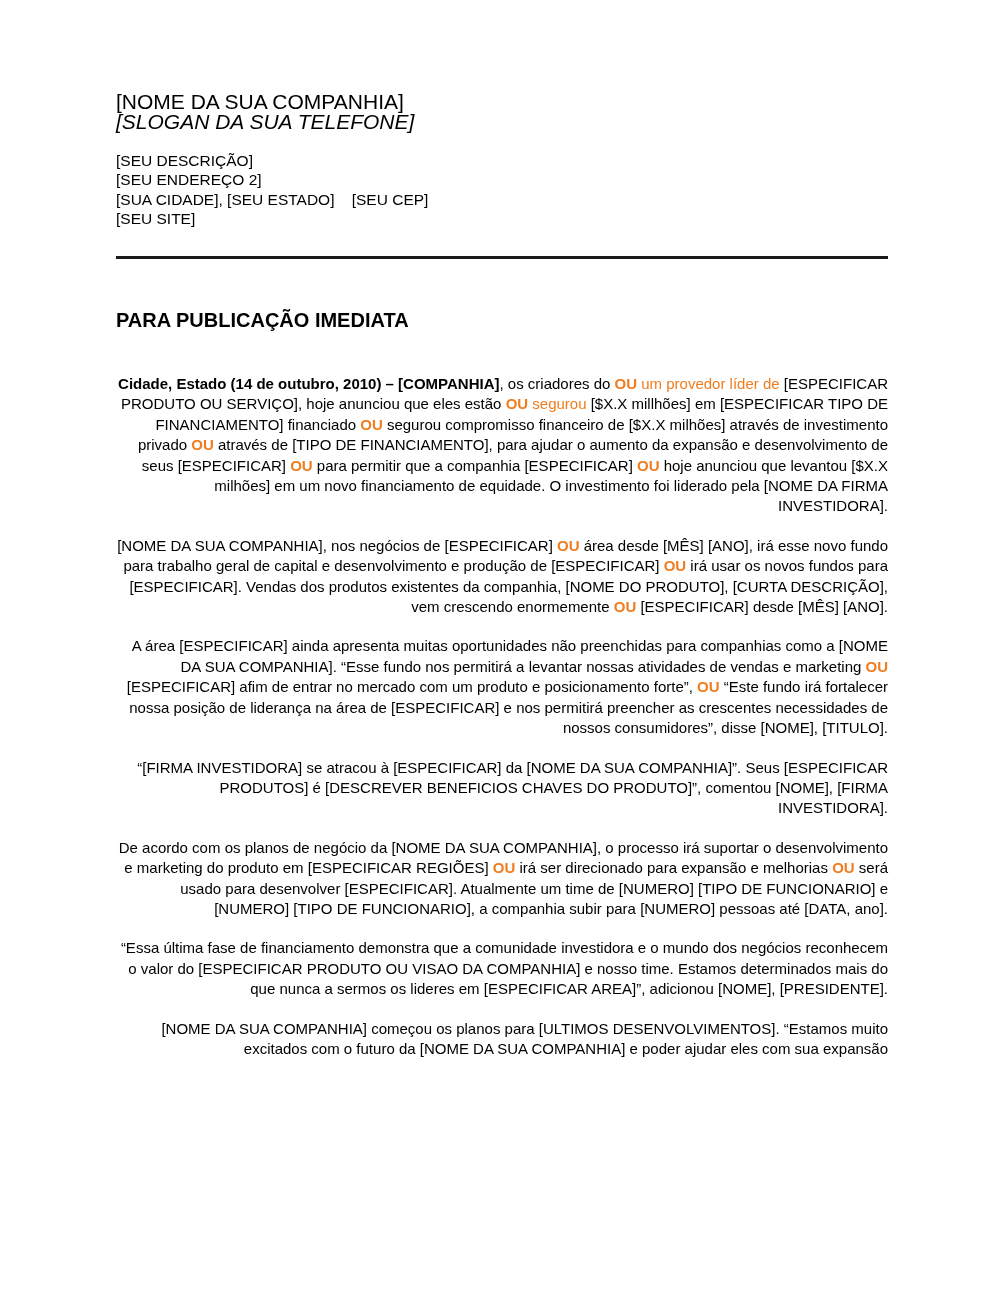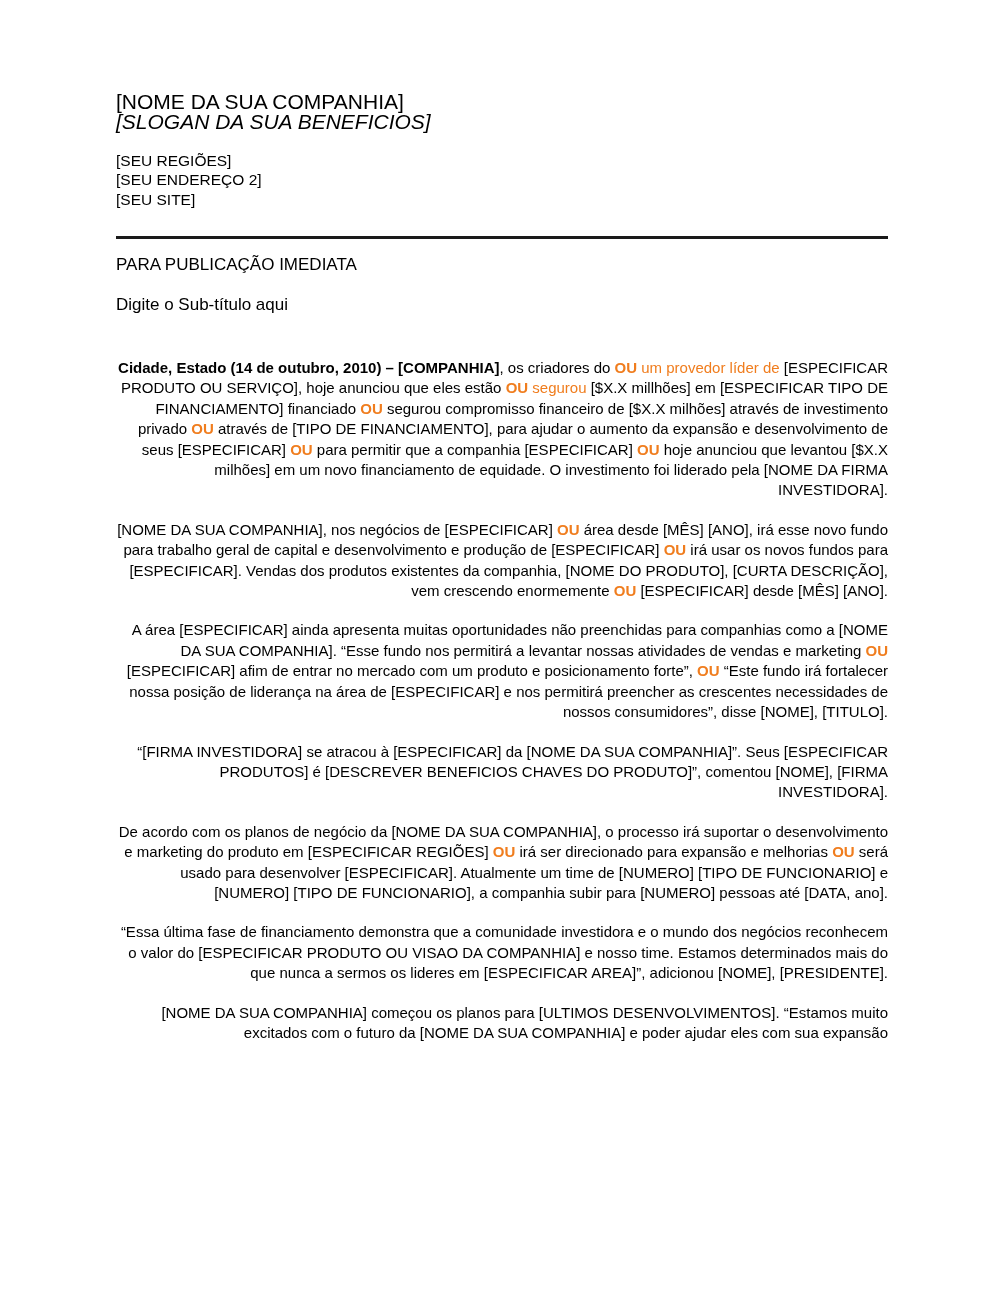--- a/index.html
+++ b/index.html
@@ -55,23 +55,24 @@
   
   .divider {
     margin-top: 27px;
     width: 772px;
     height: 3px;
     background: #1a1a1a;
   }
 
   
   .release-meta {
-    margin-top: 16px;
-    font-size: 17px;
+    margin-top: 52px;
+    font-size: 20px;
     line-height: 19.5px;
+    font-weight: bold;
   }
   .release-meta .meta-line {
     margin-bottom: 20px;
     white-space: pre;
   }
   .release-meta .meta-line:last-child {
     margin-bottom: 0;
   }
 
   
@@ -100,34 +101,34 @@
   }
 </style>
 </head>
 <body>
 
 <div class="page">
   <div class="content">
 
     <div class="letterhead">
       <div class="company-name">[NOME DA SUA COMPANHIA]</div>
-      <div class="slogan">[SLOGAN DA SUA BENEFICIOS]</div>
+      <div class="slogan">[SLOGAN DA SUA TELEFONE]</div>
     </div>
 
     <div class="address-block">
-      <div>[SEU REGIÕES]</div>
+      <div>[SEU DESCRIÇÃO]</div>
       <div>[SEU ENDEREÇO 2]</div>
+      <div>[SUA CIDADE], [SEU ESTADO]    [SEU CEP]</div>
       <div>[SEU SITE]</div>
     </div>
 
     <div class="divider"></div>
 
     <div class="release-meta">
       <div class="meta-line">PARA PUBLICAÇÃO IMEDIATA</div>
-      <div class="meta-line">Digite o Sub-título aqui</div>
     </div>
 
     <div class="body-copy">
 
       <p><span class="lead-in">Cidade, Estado (14 de outubro, 2010) – [COMPANHIA]</span><span>, os criadores do </span><span class="alt-marker">OU</span><span class="alt-text"> um provedor líder de</span><span> [ESPECIFICAR PRODUTO OU SERVIÇO], hoje anunciou que eles estão </span><span class="alt-marker">OU</span><span class="alt-text"> segurou</span><span> [$X.X millhões] em [ESPECIFICAR TIPO DE FINANCIAMENTO] financiado </span><span class="alt-marker">OU</span><span> segurou compromisso financeiro de [$X.X milhões] através de investimento privado </span><span class="alt-marker">OU</span><span> através de [TIPO DE FINANCIAMENTO], para ajudar o aumento da expansão e desenvolvimento de seus [ESPECIFICAR] </span><span class="alt-marker">OU</span><span> para permitir que a companhia [ESPECIFICAR] </span><span class="alt-marker">OU</span><span> hoje anunciou que levantou [$X.X milhões] em um novo financiamento de equidade. O investimento foi liderado pela [NOME DA FIRMA INVESTIDORA].</span></p>
 
       <p><span>[NOME DA SUA COMPANHIA], nos negócios de [ESPECIFICAR] </span><span class="alt-marker">OU</span><span> área desde [MÊS] [ANO], irá esse novo fundo para trabalho geral de capital e desenvolvimento e produção de [ESPECIFICAR] </span><span class="alt-marker">OU</span><span> irá usar os novos fundos para [ESPECIFICAR]. Vendas dos produtos existentes da companhia, [NOME DO PRODUTO], [CURTA DESCRIÇÃO], vem crescendo enormemente </span><span class="alt-marker">OU</span><span> [ESPECIFICAR] desde [MÊS] [ANO].</span></p>
 
       <p><span>A área [ESPECIFICAR] ainda apresenta muitas oportunidades não preenchidas para companhias como a [NOME DA SUA COMPANHIA]. “Esse fundo nos permitirá a levantar nossas atividades de vendas e marketing </span><span class="alt-marker">OU</span><span> [ESPECIFICAR] afim de entrar no mercado com um produto e posicionamento forte”, </span><span class="alt-marker">OU</span><span> “Este fundo irá fortalecer nossa posição de liderança na área de [ESPECIFICAR] e nos permitirá preencher as crescentes necessidades de nossos consumidores”, disse [NOME], [TITULO].</span></p>
 

